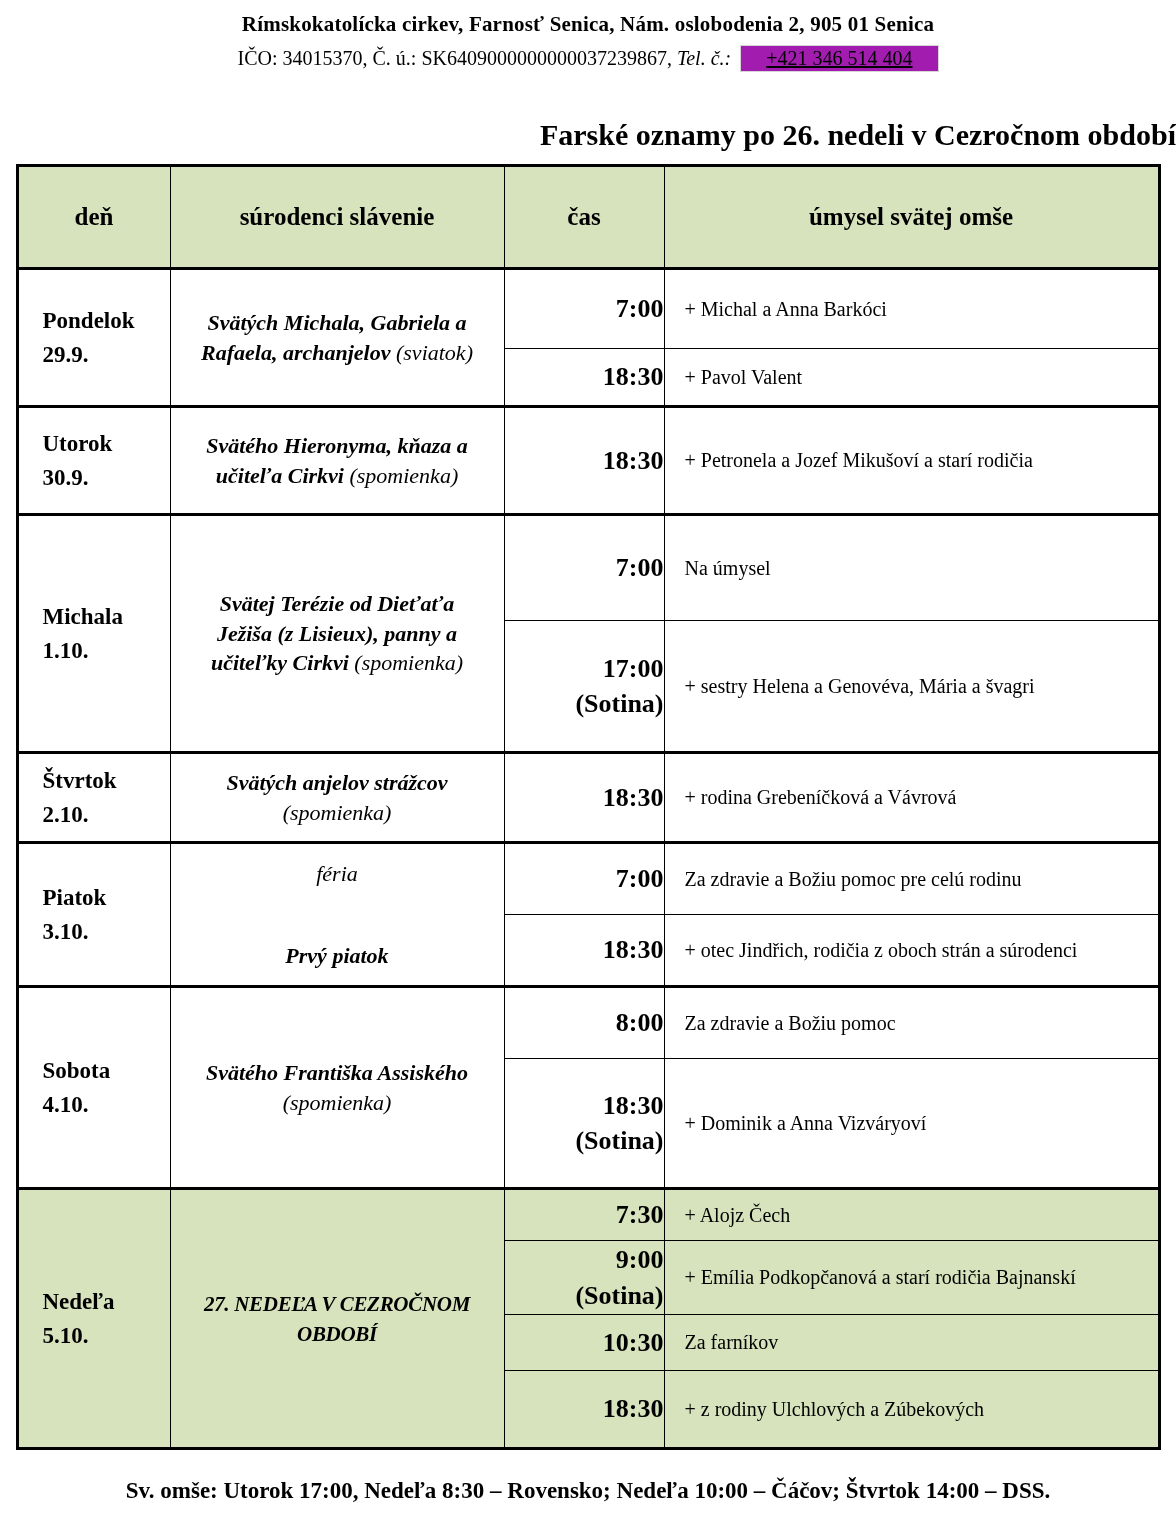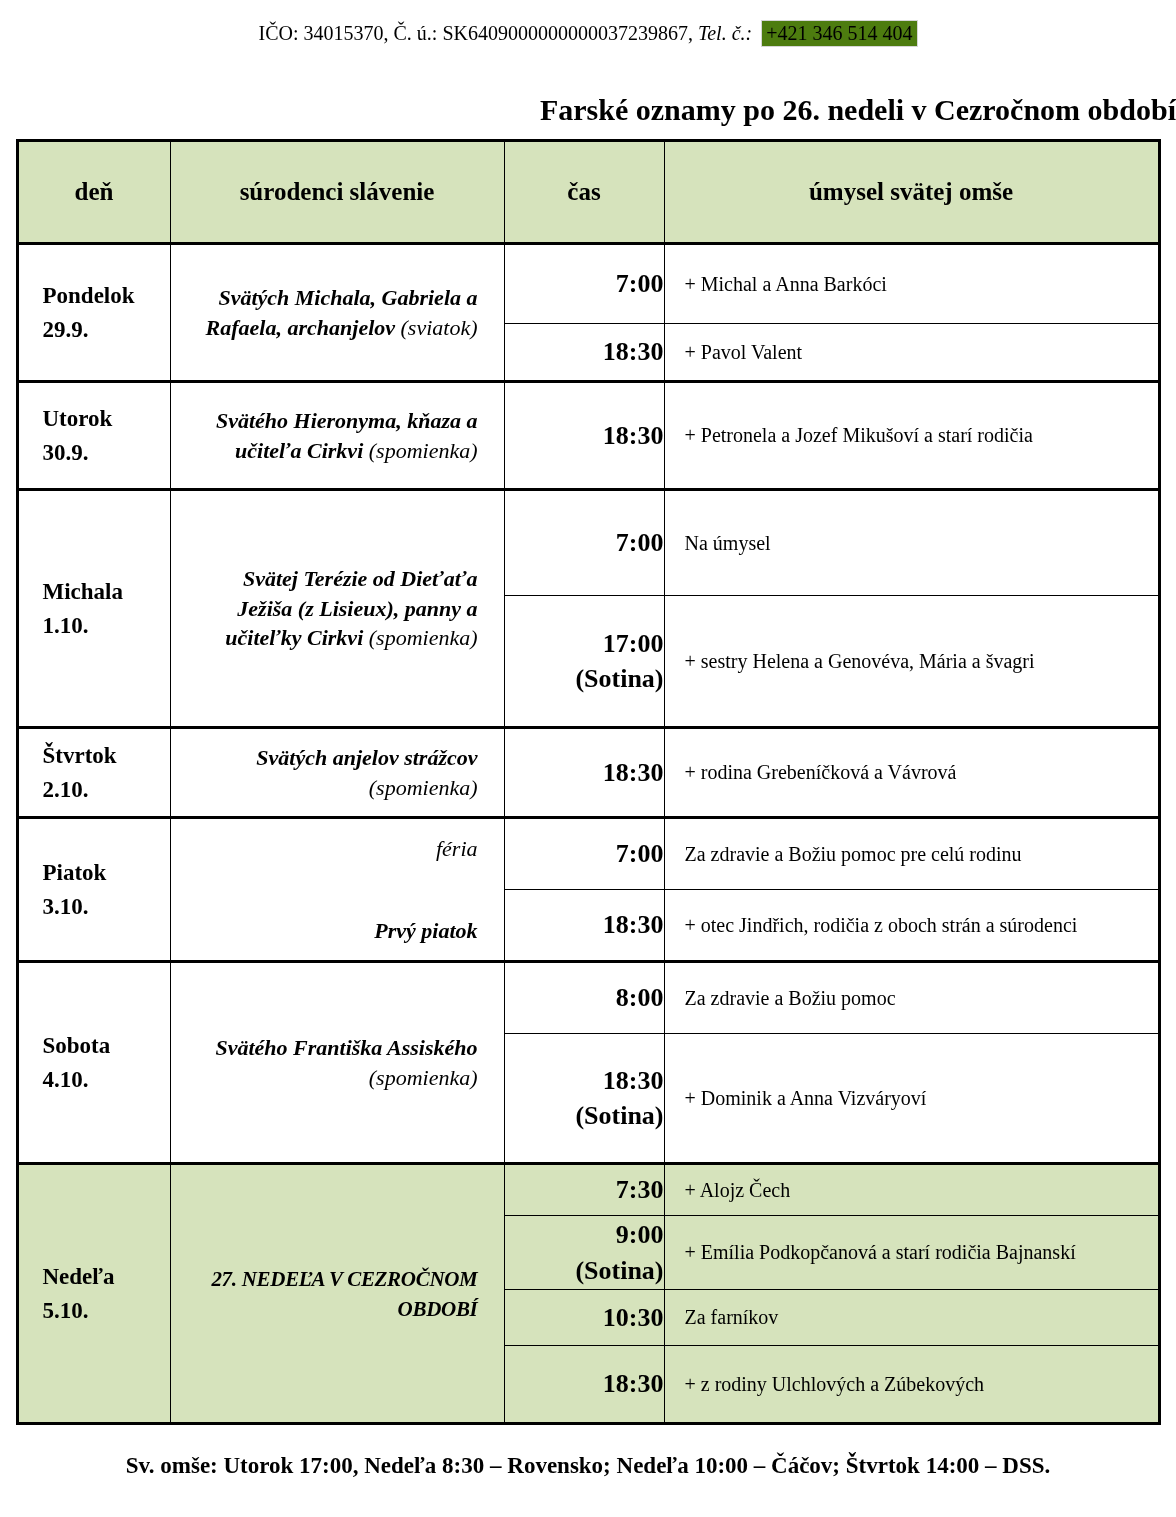--- a/index.html
+++ b/index.html
@@ -15,23 +15,24 @@
     color:#000;
     position:relative;
   }
   .doc-header{ text-align:center; padding-top:12px; }
   .doc-header .line1{ font-weight:bold; font-size:21px; letter-spacing:.2px; }
   .doc-header .line2{ font-size:20px; margin-top:8px; }
   .doc-header .tel-label{ font-style:italic;font-family:Liberation Serif, serif; }
   .phone-box{
     display:inline-block;
     border:1px solid #d6d6d6;
-    background:#4d7c0f;
-    padding:1px 4px;
+    background:#a21caf;
+    padding:1px 25px;
     margin-left:4px;
+    text-decoration:underline;
   }
   .doc-title{
     text-align:right;
     font-weight:bold;
     font-size:30px;
     margin-top:46px;
     margin-bottom:12px;
   }
   table.schedule{
     border-collapse:collapse;
@@ -53,21 +54,21 @@
     border-bottom:3px solid var(--border);
   }
   tr.group-start td{ border-top:3px solid var(--border); }
   td.day-cell{
     font-weight:bold;
     font-size:23px;
     padding-left:24px;
     line-height:1.45;
   }
   td.lit-cell{
-    text-align:right;
+    text-align:center;
     font-size:22px;
     padding:6px 26px;
     line-height:1.35;
   }
   .lit-main{ font-weight:bold; font-style:italic; }
   .lit-note{ font-style:italic; font-weight:normal; }
   .lit-note:empty{ display:none; }
   .lit-pre{ font-style:italic; }
   .gap-top{ margin-top:52px; }
   td.time-cell{
@@ -88,20 +89,21 @@
     text-align:center;
     font-weight:bold;
     font-size:23px;
     margin-top:28px;
   }
 </style>
 </head>
 <body>
 
 <div class="doc-header">
+  <div class="line1">Rímskokatolícka cirkev, Farnosť Senica, Nám. oslobodenia 2, 905 01 Senica</div>
   <div class="line2">
     <span>IČO: 34015370, Č. ú.: SK6409000000000037239867,</span>
     <span class="tel-label">Tel. č.:</span>
     <span class="phone-box">+421 346 514 404</span>
   </div>
 </div>
 
 <div class="doc-title">Farské oznamy po 26. nedeli v Cezročnom období</div>
 
 <table class="schedule">

